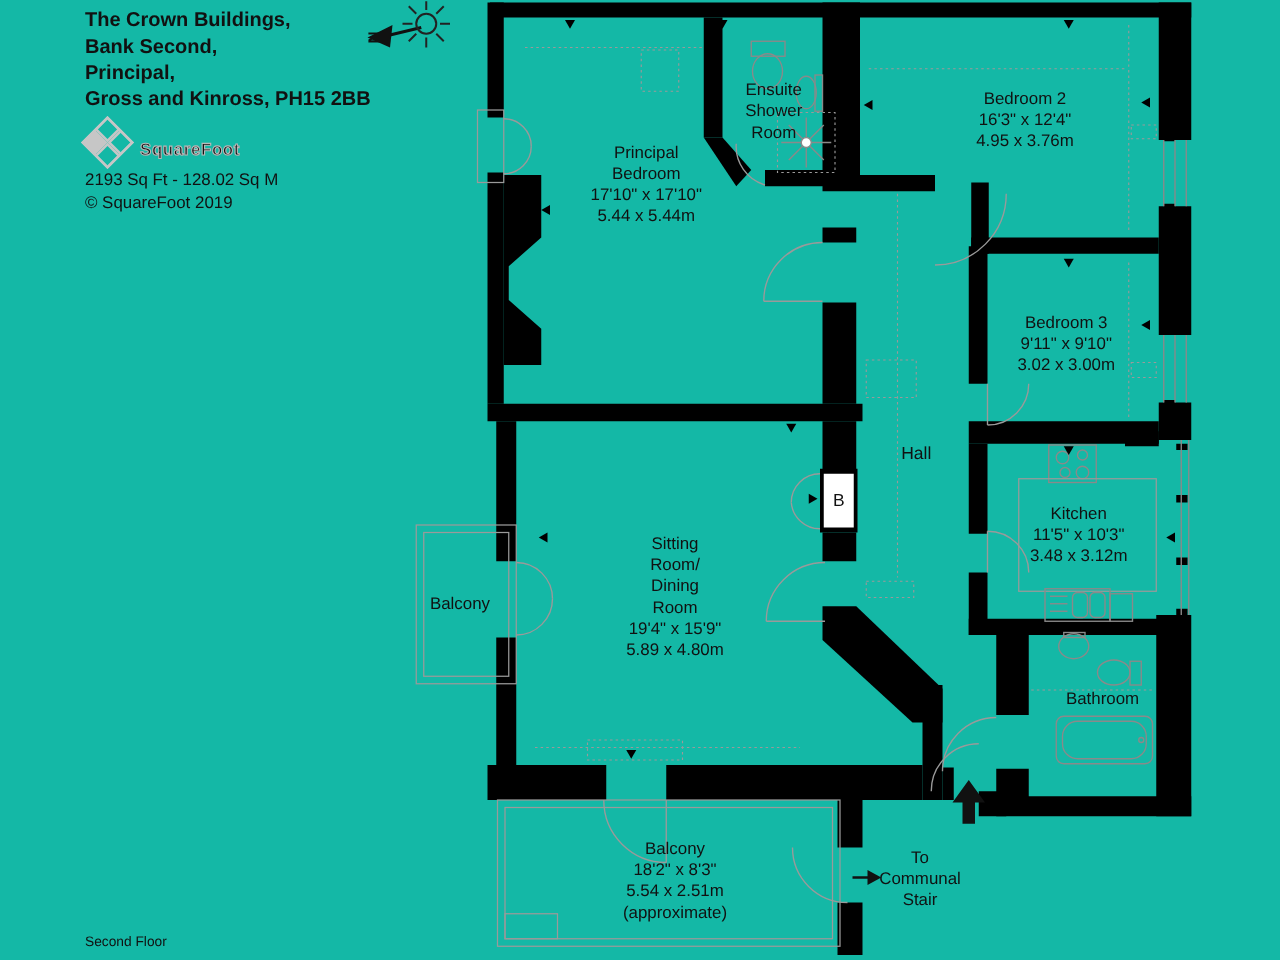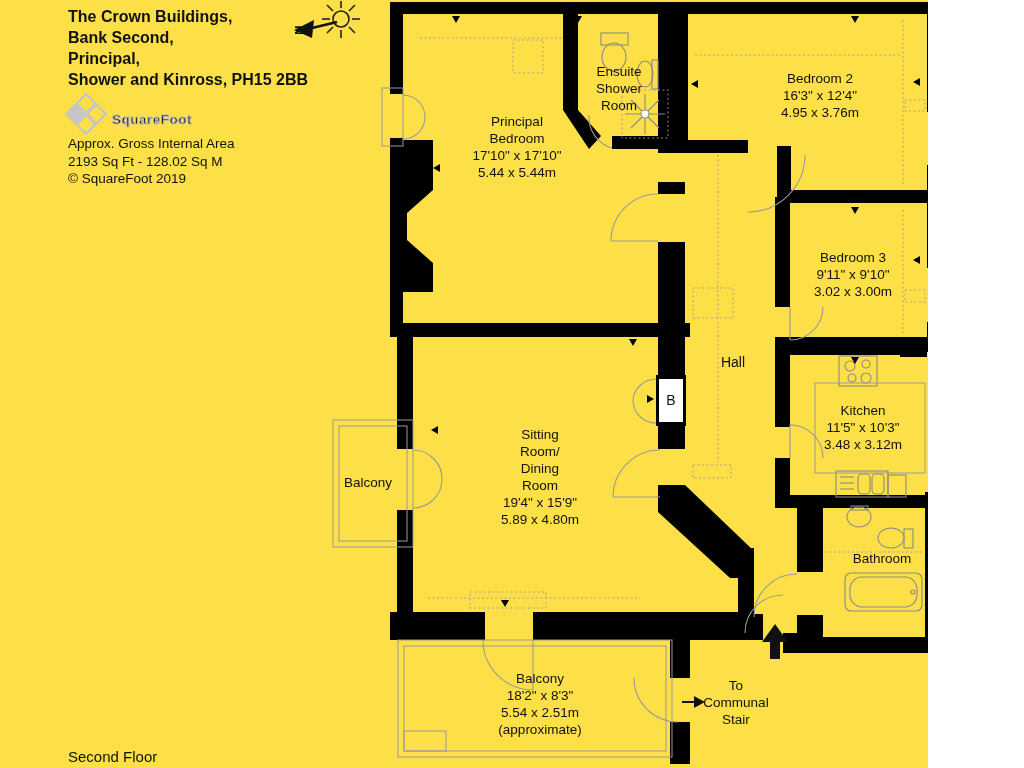--- a/index.html
+++ b/index.html
@@ -1,20 +1,20 @@
 <!DOCTYPE html>
 <html><head>
 <meta charset="utf-8">
 <style>
   html,body{margin:0;padding:0;background:#fff;}
-  .page{position:relative;width:900px;height:768px;background:#fde047;overflow:hidden;
-        font-family:"Liberation Sans",sans-serif;color:#111;padding-left:28px;}
+  .page{position:relative;width:1024px;height:768px;background:#14b8a6;overflow:hidden;
+        font-family:"Liberation Sans",sans-serif;color:#111;}
   .address{position:absolute;left:68px;top:6px;font-size:16px;font-weight:bold;line-height:21px;}
   .areanote{position:absolute;left:68px;top:135px;font-size:13.5px;line-height:17.5px;}
-  .floorlabel{position:absolute;left:68px;top:748px;font-size:15px;}
+  .floorlabel{position:absolute;left:68px;top:748px;font-size:11px;}
   svg.plan{position:absolute;left:0;top:0;}
   svg text{font-family:"Liberation Sans",sans-serif;font-size:13.5px;fill:#111;}
   svg text.lbl{text-anchor:middle;}
   svg text.blabel{text-anchor:middle;font-size:14px;}
   svg text.hallLbl{text-anchor:middle;font-size:14px;}
   .thin{stroke:#8a8a8a;stroke-width:1.1;fill:none;}
   .thin2{stroke:#9a9a9a;stroke-width:1;fill:none;}
   .dot{stroke:#9a9a9a;stroke-width:0.9;fill:none;stroke-dasharray:2 2.5;}
   .door{stroke:#9a9a9a;stroke-width:1.1;fill:none;}
   .wall{fill:#000;}
@@ -22,25 +22,24 @@
 </style>
 </head>
 <body>
 
 <div class="page">
 
   <div class="address">
     <div>The Crown Buildings,</div>
     <div>Bank Second,</div>
     <div>Principal,</div>
-    <div>Shower and Kinross, PH15 2BB</div>
+    <div>Gross and Kinross, PH15 2BB</div>
   </div>
 
   <div class="areanote">
-    <div>Approx. Gross Internal Area</div>
     <div>2193 Sq Ft - 128.02 Sq M</div>
     <div>© SquareFoot 2019</div>
   </div>
 
   <div class="floorlabel">Second Floor</div>
 
   <svg class="plan" width="1024" height="768" viewBox="0 0 1024 768">
 
     <g>
       <g transform="rotate(45 86 114)" stroke="#c6c6c6" stroke-width="2" fill="none">

